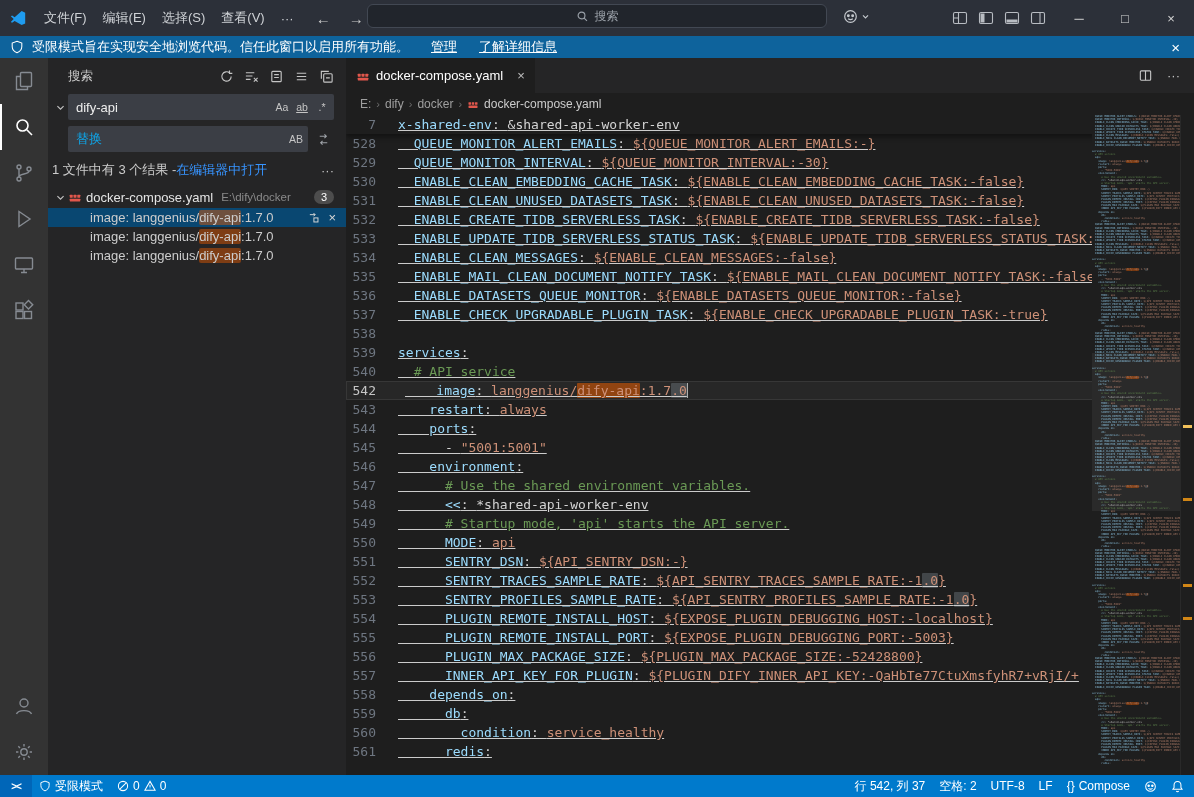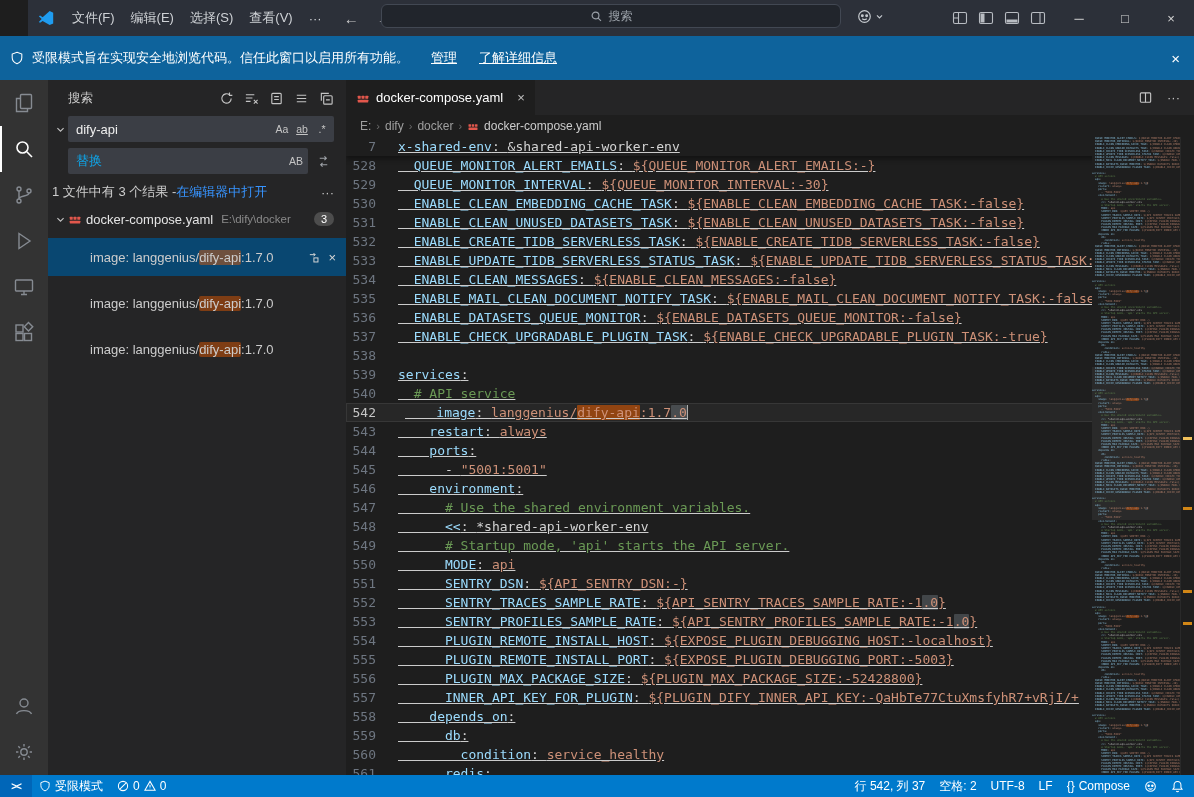--- a/index.html
+++ b/index.html
@@ -1,34 +1,34 @@
 <!DOCTYPE html>
 <html><head>
 <meta charset="utf-8">
 <style>
   * { box-sizing: border-box; margin:0; padding:0; }
   html,body { width:1194px; height:797px; overflow:hidden; }
   body { background:#1e1e1e; font-family:"Liberation Sans","DejaVu Sans",sans-serif; color:#cccccc; font-size:13px; display:flex; flex-direction:column; }
   svg { display:block; }
 
   
-  .titlebar { height:36px; background:#2c3039; display:flex; align-items:center; position:relative; flex:none;margin-left:28px; }
+  .titlebar { height:36px; background:#2c3039; display:flex; align-items:center; position:relative; flex:none; }
   .logo { width:36px; display:flex; justify-content:center; align-items:center; }
   .menus { display:flex; align-items:center; }
   .menu { padding:3px 8px; border-radius:5px; color:#cfd2d6; font-size:13px; cursor:default; }
   .nav-arrows { display:flex; gap:18px; margin-left:14px; color:#cccccc; font-size:15px; }
   .cmd-center { position:absolute; left:50%; top:4px; transform:translateX(-50%); width:460px; height:24px; background:#21252c; border:1px solid #424853; border-radius:6px; display:flex; align-items:center; justify-content:center; gap:6px; color:#9aa0a8; font-size:12px; }
   .copilot-btn { position:absolute; left:calc(50% + 240px); top:5px; height:22px; display:flex; align-items:center; gap:3px; color:#c5c9ce; padding:0 6px; border-radius:5px; }
   .tb-right { margin-left:auto; display:flex; align-items:center; height:100%; }
   .layout-icons { display:flex; gap:10px; margin-right:10px; color:#b8bcc2; }
   .win-controls { display:flex; height:100%; }
   .win-btn { width:46px; height:100%; display:flex; align-items:center; justify-content:center; color:#d6d6d6; font-size:13px; }
 
   
-  .banner { height:44px; background:#0e639c; display:flex; align-items:center; padding-left:10px; gap:8px; color:#ffffff; font-size:13px; flex:none; }
+  .banner { height:22px; background:#0e639c; display:flex; align-items:center; padding-left:10px; gap:8px; color:#ffffff; font-size:13px; flex:none; }
   .banner a { color:#ffffff; text-decoration:underline; margin-left:14px; cursor:pointer; }
   .banner-close { margin-left:auto; margin-right:14px; font-size:15px; color:#ffffff; }
 
   
   .main { flex:1; display:flex; min-height:0; }
 
   .activitybar { width:48px; background:#333333; display:flex; flex-direction:column; align-items:center; flex:none; }
   .ab-item { width:48px; height:46px; display:flex; align-items:center; justify-content:center; color:#868b92; position:relative; }
   .ab-item.active { color:#ffffff; box-shadow: inset 2px 0 0 #ffffff; }
   .ab-bottom { margin-top:auto; }
@@ -55,21 +55,21 @@
   .summary-row { display:flex; align-items:center; padding:9px 12px 5px 4px; color:#cccccc; }
   .summary-row .link { color:#3794ff; cursor:pointer; }
   .more-btn { margin-left:auto; color:#c5c5c5; font-size:13px; }
 
   .tree { flex:1; overflow:hidden; margin-top:2px; }
   .grp { height:22px; display:flex; align-items:center; padding-left:4px; }
   .twist { width:16px; display:flex; justify-content:center; color:#c5c5c5; }
   .grp-name { color:#e4e4e4; margin-left:4px; white-space:nowrap; }
   .grp-path { color:#8a8a8a; font-size:11.5px; margin-left:8px; white-space:nowrap; overflow:hidden; flex:1; }
   .badge { margin:0 12px 0 8px; background:#4d4d4d; border-radius:11px; padding:1px 7px; font-size:11px; color:#ffffff; flex:none; }
-  .res { height:38px; display:flex; align-items:center; padding-left:42px; color:#cccccc; white-space:nowrap;margin-top:8px; }
+  .res { height:19px; display:flex; align-items:center; padding-left:42px; color:#cccccc; white-space:nowrap; }
   .res .hl { background:rgba(234,92,0,0.45); border-radius:2px; }
   .res.sel { background:#094771; }
   .res .acts { margin-left:auto; display:flex; gap:8px; margin-right:10px; color:#d8d8d8; align-items:center; }
 
   
   .editor { flex:1; display:flex; flex-direction:column; min-width:0; background:#1e1e1e; }
   .tabbar { height:35px; background:#252526; display:flex; flex:none; }
   .tab { display:flex; align-items:center; gap:6px; padding:0 10px; background:#1e1e1e; border-right:1px solid #252526; color:#ffffff; font-size:13px; }
   .tab-close { margin-left:8px; color:#c0c0c0; font-size:13px; }
   .tab-actions { margin-left:auto; display:flex; align-items:center; gap:14px; padding-right:14px; color:#c5c5c5; }

